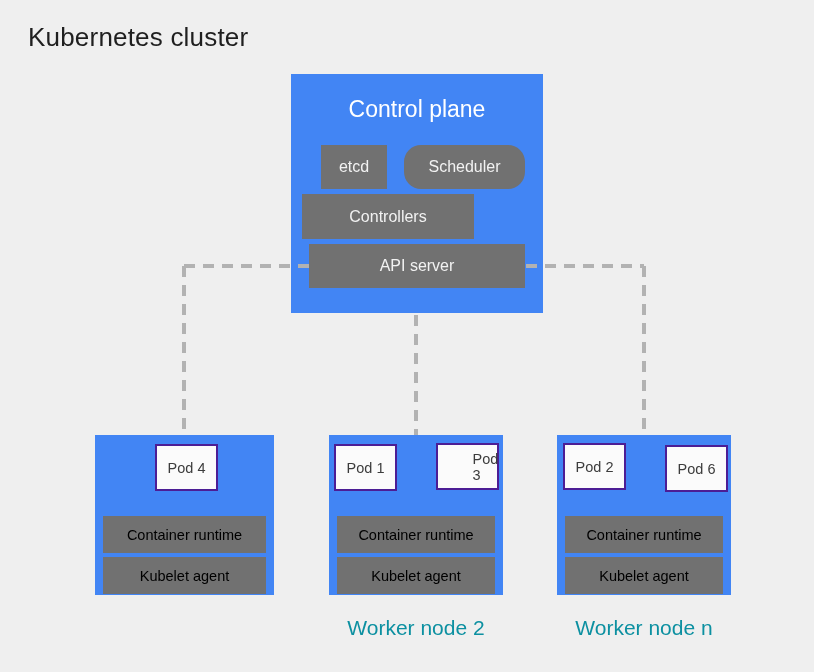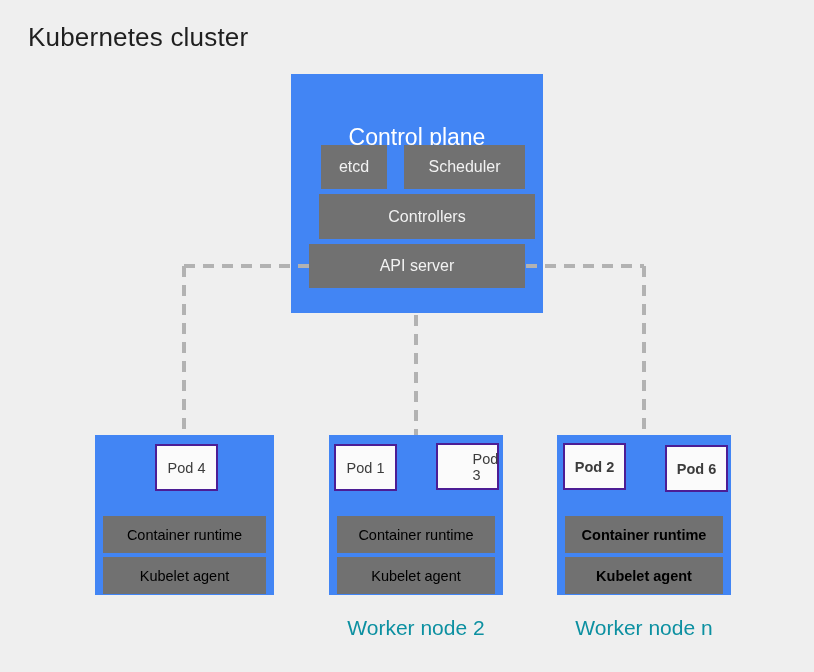--- a/index.html
+++ b/index.html
@@ -15,45 +15,45 @@
     font-size:26px;font-weight:400;color:#1f1f1f;
     letter-spacing:0.2px;
   }
   
   .control-plane{
     position:absolute;left:291px;top:74px;width:252px;height:239px;
     background:#4285f4;
   }
   .cp-title{
     position:absolute;top:22px;left:0;right:0;z-index:2;
-    text-align:center;font-size:23px;color:#ffffff;margin-top:28px;
+    text-align:center;font-size:23px;color:#ffffff;
   }
   .cp-comp{
     position:absolute;z-index:2;
     background:#717171;color:#f2f2f2;
     display:flex;align-items:center;justify-content:center;
     font-size:16px;
   }
   .cp-etcd{left:30px;top:71px;width:66px;height:44px;}
-  .cp-scheduler{left:113px;top:71px;width:121px;height:44px;}
-  .cp-controllers{left:28px;top:120px;width:216px;height:45px;}
+  .cp-scheduler{left:113px;top:71px;width:121px;height:44px;border-radius:17px;}
+  .cp-controllers{left:11px;top:120px;width:172px;height:45px;}
   .cp-apiserver{left:18px;top:170px;width:216px;height:44px;}
   
   .lines{
     position:absolute;left:0;top:0;z-index:1;
     pointer-events:none;
   }
   
   .worker{
     position:absolute;top:435px;height:160px;z-index:2;
     background:#4285f4;
   }
   .worker-1{left:95px;width:179px;}
   .worker-2{left:329px;width:174px;}
-  .worker-3{left:557px;width:174px;font-weight:bold;}
+  .worker-3{left:557px;width:174px;}
   .pod{
     position:absolute;width:63px;height:47px;
     background:#fbfbfb;border:2px solid #4c1d95;box-sizing:border-box;
     display:flex;align-items:center;justify-content:center;
     font-size:14.5px;color:#3c3c3c;
   }
   .pod-4{left:60px;top:9px;}
   .pod-1{left:5px;top:9px;}
   .pod-3{left:107px;top:8px;padding-left:36px;}
   .pod-2{left:6px;top:8px;}

